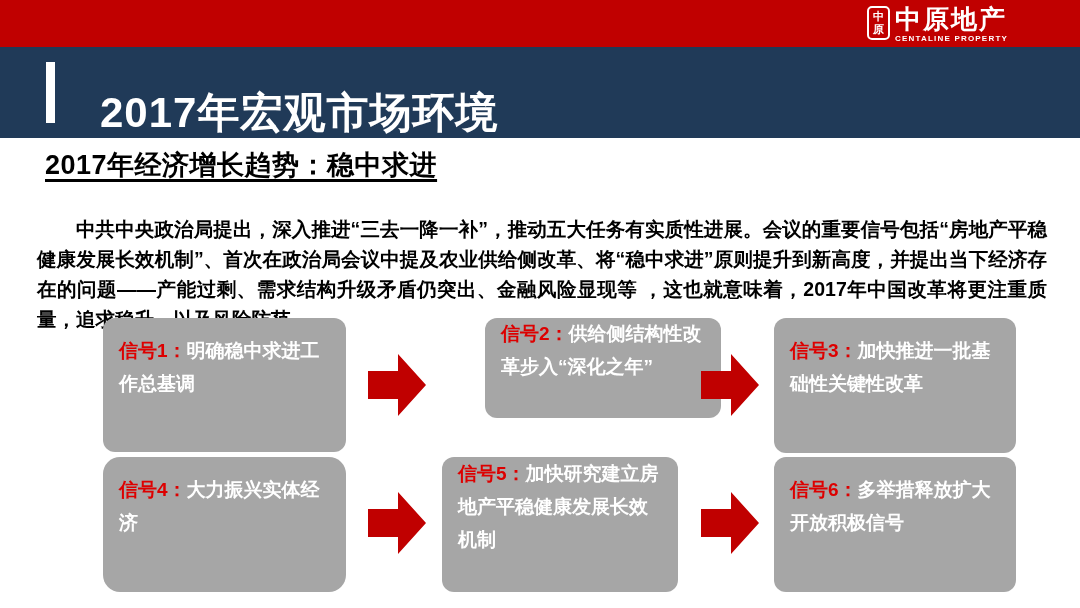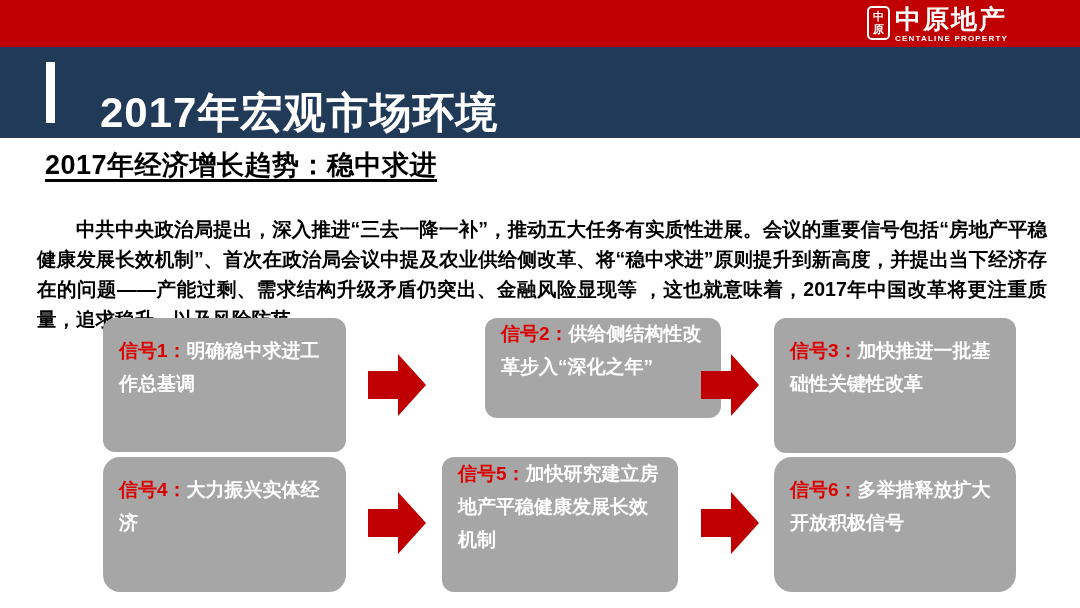--- a/index.html
+++ b/index.html
@@ -76,21 +76,21 @@
     display: flex; flex-direction: column; justify-content: center;
     padding: 0 18px 37px 16px;
     color: #ffffff; font-size: 19px; font-weight: bold; line-height: 33px;
   }
   .signal-box .label { color: #dd0000; }
   .box-1 { left: 103px; top: 318px; width: 243px; height: 134px; }
   .box-2 { left: 446px; top: 318px; width: 236px; height: 100px; margin-left: 39px; }
   .box-3 { left: 774px; top: 318px; width: 242px; height: 135px; }
   .box-4 { left: 103px; top: 457px; width: 243px; height: 135px; border-radius: 17px; }
   .box-5 { left: 442px; top: 457px; width: 236px; height: 135px; }
-  .box-6 { left: 774px; top: 457px; width: 242px; height: 135px; border-radius: 18px; }
+  .box-6 { left: 774px; top: 457px; width: 242px; height: 135px; }
 
   .flow-arrow { position: absolute; width: 58px; height: 62px; }
   .arrow-1 { left: 368px; top: 354px; }
   .arrow-2 { left: 701px; top: 354px; }
   .arrow-3 { left: 368px; top: 492px; }
   .arrow-4 { left: 701px; top: 492px; }
   .flow-arrow svg { display: block; width: 100%; height: 100%; }
 </style>
 </head>
 <body>

